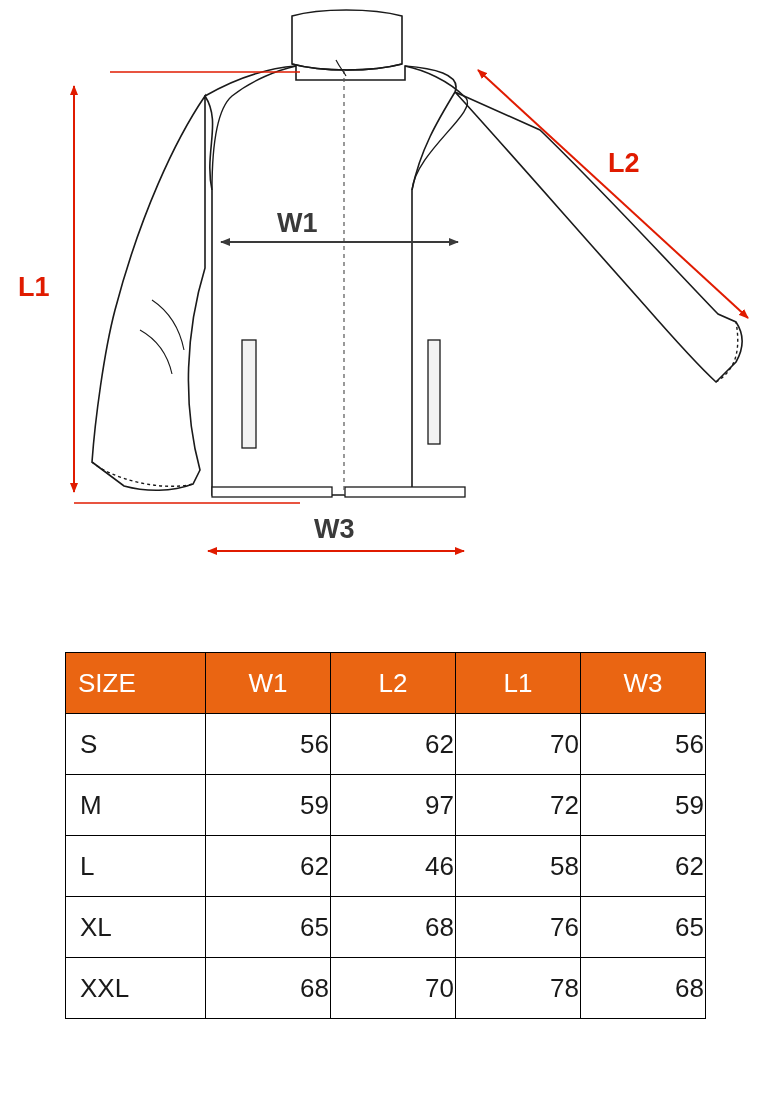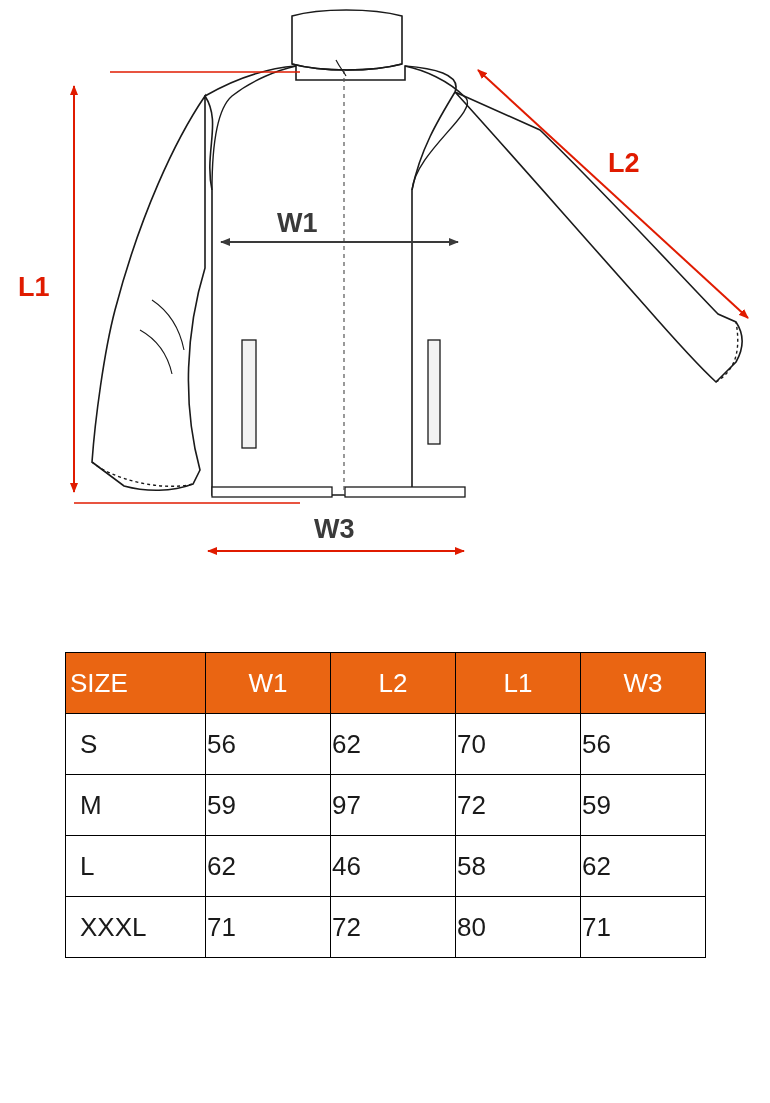--- a/index.html
+++ b/index.html
@@ -62,28 +62,28 @@
     font-family: "Liberation Sans", sans-serif;
   }
   #size-table thead th {
     background: #ea6512;
     color: #ffffff;
     font-weight: normal;
     font-size: 26px;
   }
   #size-table thead th.first-col {
     text-align: left;
-    padding-left: 4px;
+    padding-left: 12px;
   }
   #size-table tbody td.first-col {
     text-align: left;
     padding-left: 14px;
   }
   #size-table td {
-    text-align: left;
+    text-align: right;
   }
   col.c0 { width: 140px; }
   col.c1 { width: 125px; }
   col.c2 { width: 125px; }
   col.c3 { width: 125px; }
   col.c4 { width: 125px; }
 </style>
 </head>
 <body>
 
@@ -206,21 +206,28 @@
         <td>59</td>
       </tr>
       <tr>
         <td class="first-col">L</td>
         <td>62</td>
         <td>46</td>
         <td>58</td>
         <td>62</td>
       </tr>
       <tr>
-        <td class="first-col">XXXL</td>
-        <td>71</td>
-        <td>72</td>
-        <td>80</td>
-        <td>71</td>
+        <td class="first-col">XL</td>
+        <td>65</td>
+        <td>68</td>
+        <td>76</td>
+        <td>65</td>
+      </tr>
+      <tr>
+        <td class="first-col">XXL</td>
+        <td>68</td>
+        <td>70</td>
+        <td>78</td>
+        <td>68</td>
       </tr>
     </tbody>
   </table>
 </div>
 
 </body></html>

